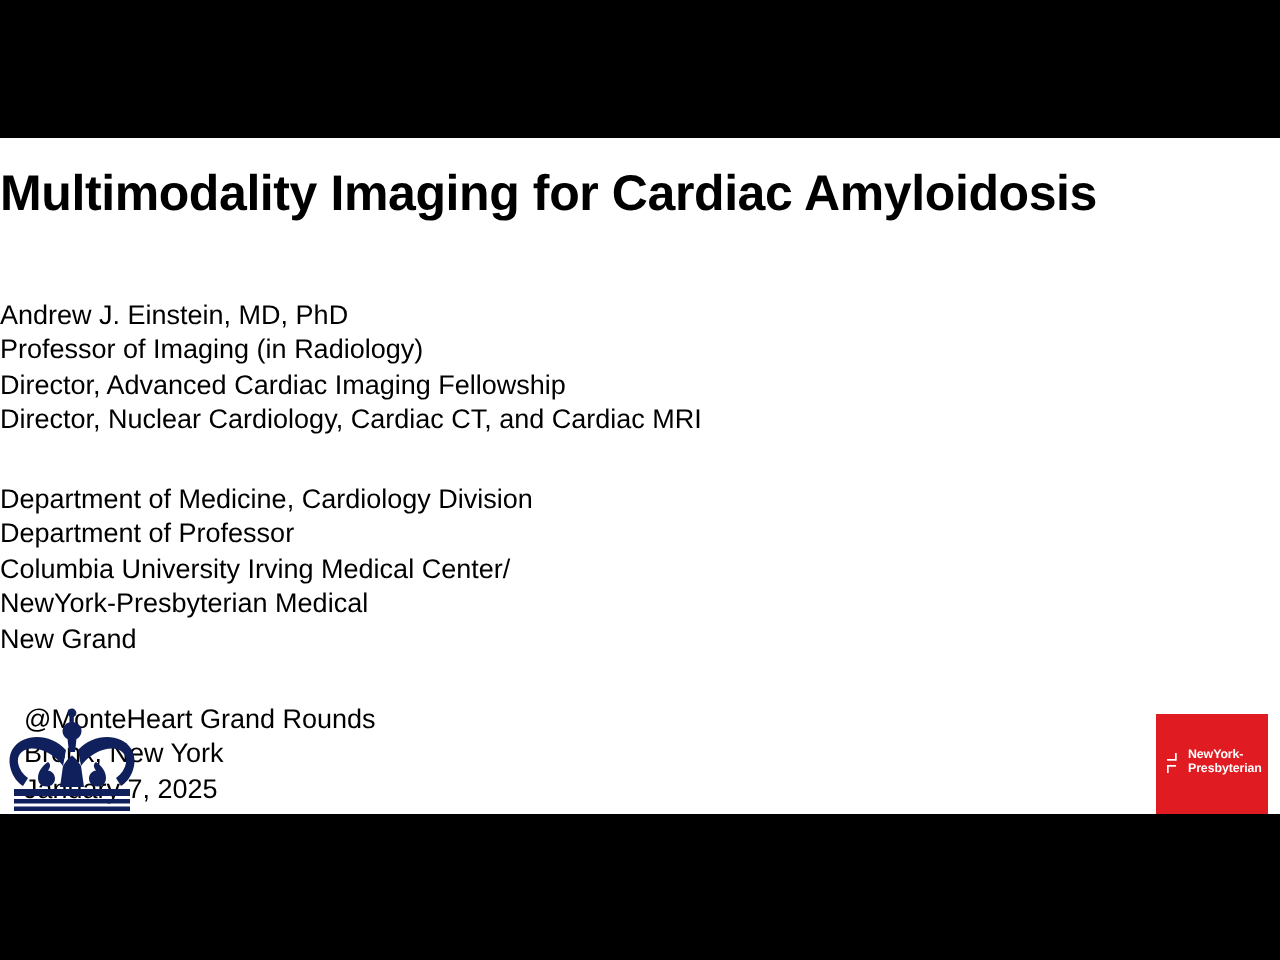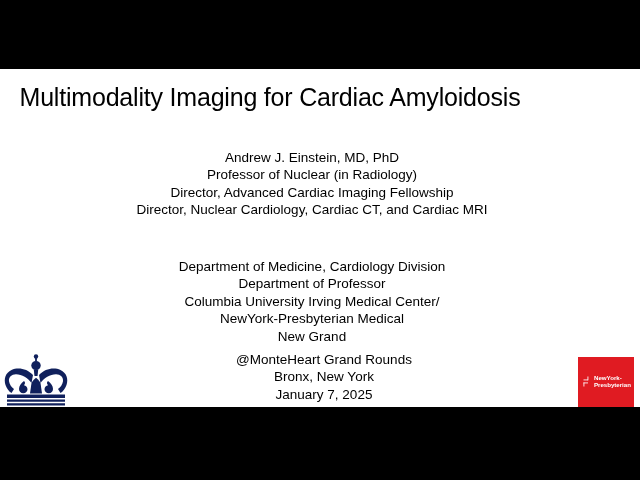--- a/index.html
+++ b/index.html
@@ -43,38 +43,37 @@
   }
 
   
   #slide-title {
     position: absolute;
     left: 0;
     top: 13px;
     width: 540px;
     text-align: center;
     font-size: 25px;
-    font-weight: 400;
+    font-weight: 700;
     letter-spacing: -0.2px;
     line-height: 30px;
     white-space: nowrap;
   }
 
   
   .text-block {
     position: absolute;
     left: 0;
     width: 624px;
-    text-align: center;
     font-size: 13.5px;
     line-height: 17.4px;
     font-weight: 400;
   }
   #presenter-block   { top: 80px; }
-  #affiliation-block { top: 189px; }
+  #affiliation-block { top: 172px; }
   #event-block       { top: 282px; padding-left: 12px; }
   .text-line { display: block; white-space: nowrap; }
 
   
   #columbia-logo {
     position: absolute;
     left: 3px;
     top: 283px;
     width: 66px;
     height: 54px;
@@ -121,21 +120,21 @@
 <div id="video-frame">
 
   <div class="letterbox" id="letterbox-top"></div>
 
   <div id="slide">
 
     <div id="slide-title">Multimodality Imaging for Cardiac Amyloidosis</div>
 
     <div class="text-block" id="presenter-block">
       <span class="text-line">Andrew J. Einstein, MD, PhD</span>
-      <span class="text-line">Professor of Nuclear (in Radiology)</span>
+      <span class="text-line">Professor of Imaging (in Radiology)</span>
       <span class="text-line">Director, Advanced Cardiac Imaging Fellowship</span>
       <span class="text-line">Director, Nuclear Cardiology, Cardiac CT, and Cardiac MRI</span>
     </div>
 
     <div class="text-block" id="affiliation-block">
       <span class="text-line">Department of Medicine, Cardiology Division</span>
       <span class="text-line">Department of Professor</span>
       <span class="text-line">Columbia University Irving Medical Center/</span>
       <span class="text-line">NewYork-Presbyterian Medical</span>
       <span class="text-line">New Grand</span>

